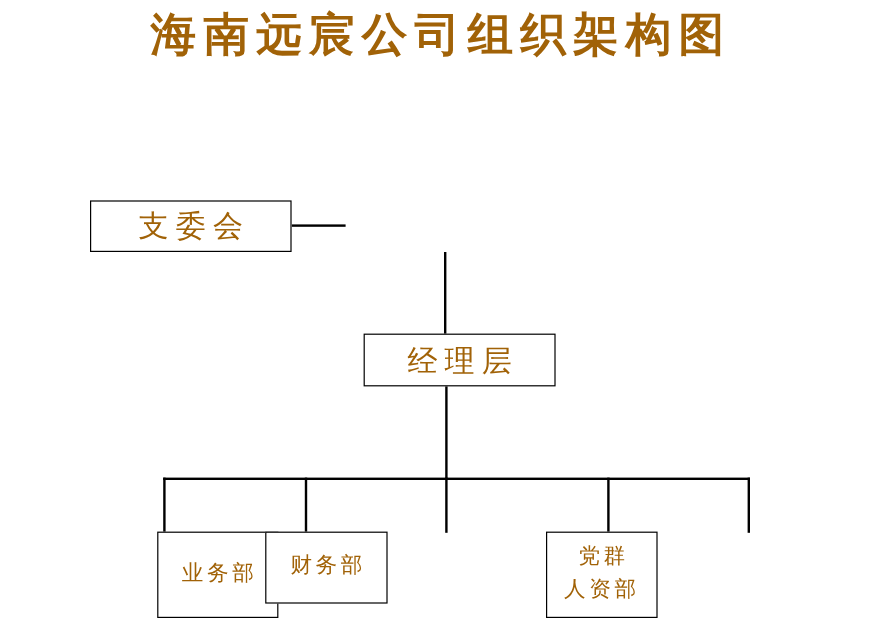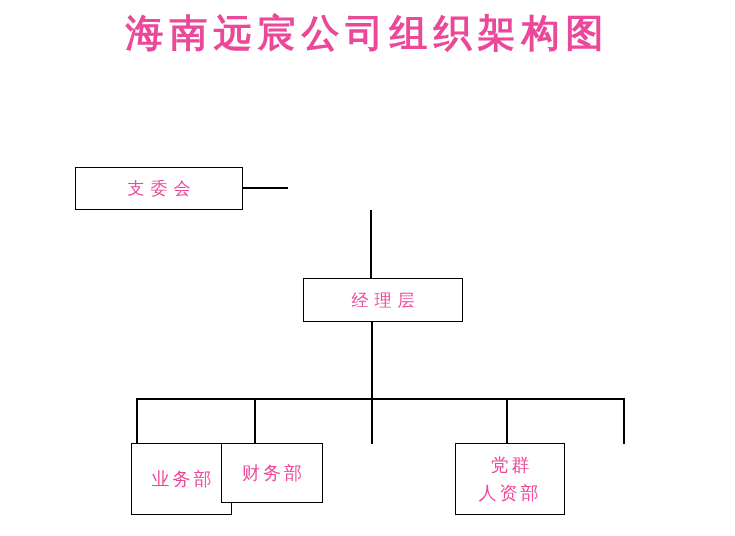--- a/index.html
+++ b/index.html
@@ -5,22 +5,22 @@
   html, body {
     margin: 0;
     padding: 0;
     background: #ffffff;
   }
   .canvas {
     position: relative;
     width: 735px;
     height: 536px;
     background: #ffffff;
-    font-family: Liberation Sans, sans-serif;
-    color: #ec4899;
+    font-family: Liberation Mono, monospace;
+    color: #a16207;
     overflow: hidden;
   }
   .title {
     position: absolute;
     left: 0;
     top: 8px;
     width: 735px;
     margin: 0;
     text-align: center;
     font-size: 38px;
@@ -37,38 +37,38 @@
     display: flex;
     align-items: center;
     justify-content: center;
     text-align: center;
   }
   .node .node-label {
     display: block;
     white-space: pre-line;
   }
   .top-row {
-    font-size: 17px;
+    font-size: 25px;
     letter-spacing: 6px;
     text-indent: 6px;
   }
   .dept {
     font-size: 18px;
     letter-spacing: 3px;
     text-indent: 3px;
     line-height: 28px;
   }
   
   .box-committee  { left: 75px;  top: 167px; width: 168px; height: 43px; }
   .box-director   { left: 287px; top: 167px; width: 161px; height: 43px; }
   .box-management { left: 287px; top: 278px; width: 160px; height: 44px; margin-left: 16px; }
   .d1 { left: 87px;  top: 443px; width: 101px; height: 72px; margin-left: 44px; }
   .d2 { left: 221px; top: 443px; width: 102px; height: 60px; }
   .d3 { left: 320px; top: 443px; width: 103px; height: 72px; }
-  .d4 { left: 455px; top: 443px; width: 110px; height: 72px; }
+  .d4 { left: 455px; top: 443px; width: 93px; height: 72px; }
   .d5 { left: 573px; top: 443px; width: 102px; height: 72px; }
   
   .line {
     position: absolute;
     background: #000000;
   }
   .l-committee-director { left: 243px; top: 187px; width: 45px;  height: 1.5px; }
   .l-director-down      { left: 370px; top: 210px; width: 1.5px; height: 69px; }
   .l-management-down    { left: 371px; top: 321px; width: 1.5px; height: 78px; }
   .l-horizontal         { left: 136px; top: 398px; width: 489px; height: 1.5px; }

